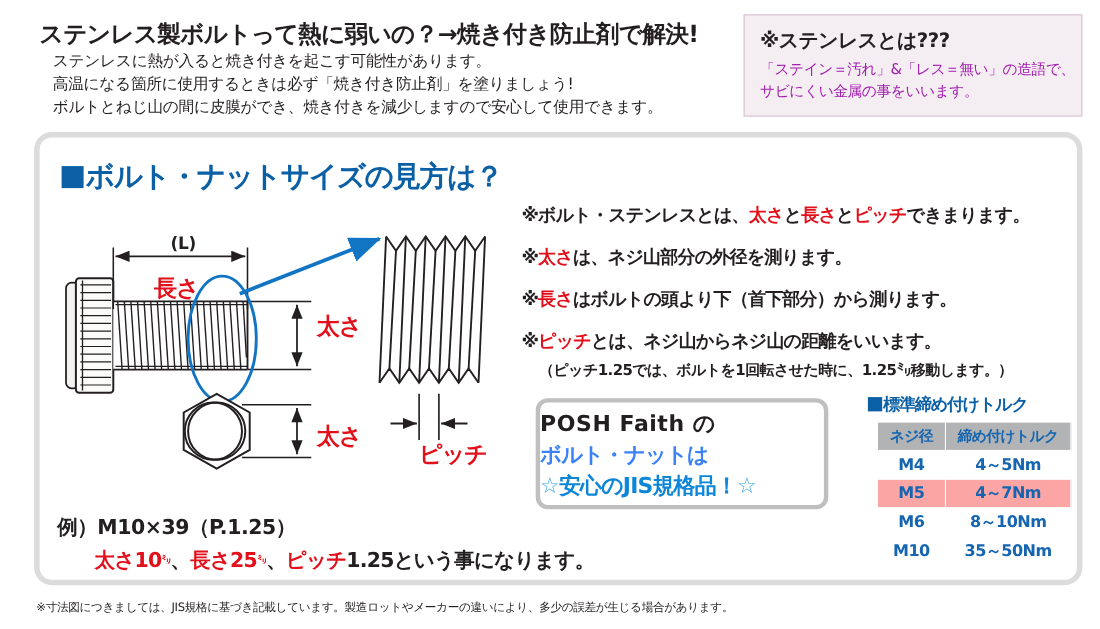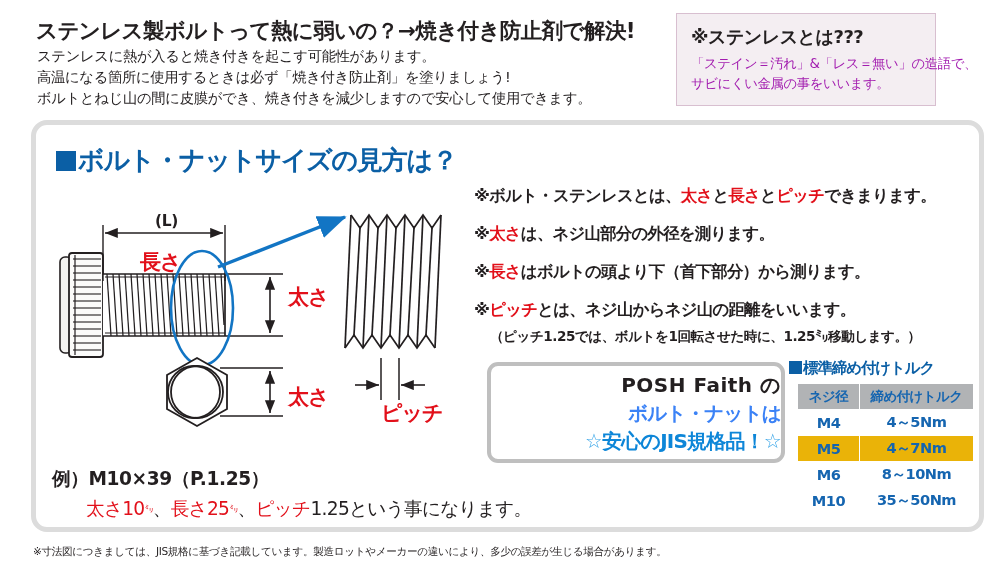--- a/index.html
+++ b/index.html
@@ -12,29 +12,29 @@
   }
   .abs{position:absolute;}
 
   
   #top-headline{
     left:36px;top:16px;width:620px;
     font-size:21.5px;font-weight:bold;color:#231f20;
     letter-spacing:-0.6px;white-space:nowrap;
   }
   #top-body{
-    left:37px;top:46px;width:640px;
+    left:48px;top:46px;width:640px;
     font-size:14.3px;color:#231f20;line-height:21px;
     letter-spacing:-0.3px;
   }
   #top-body div{white-space:nowrap;}
 
   
   #stainless-note{
-    left:676px;top:13px;width:260px;height:93px;
+    left:676px;top:13px;width:308px;height:93px;
     background:#f4eef2;border:1.5px solid #d8bfd0;
     box-sizing:border-box;
   }
   #stainless-note .nt{
     font-size:18px;font-weight:bold;color:#231f20;
     margin:11px 0 0 14px;letter-spacing:-0.5px;white-space:nowrap;
   }
   #stainless-note .nb{
     font-size:13.4px;color:#a21caf;line-height:19.5px;
     margin:5px 0 0 14px;letter-spacing:-0.4px;
@@ -68,23 +68,23 @@
     letter-spacing:-0.75px;white-space:nowrap;margin-bottom:16px;
   }
   .bline .hl{color:#e2101a;}
   .bsub{
     font-size:13.6px;font-weight:bold;color:#231f20;
     letter-spacing:-0.5px;white-space:nowrap;margin:-9px 0 0 16px;
   }
 
   
   #posh-box{
-    left:487px;top:362px;width:298px;height:101px;
+    left:487px;top:362px;width:266px;height:101px;
     border:4px solid #bfbfbf;border-radius:11px;background:#fff;
-    box-sizing:border-box;text-align:right;
+    box-sizing:border-box;text-align:left;
   }
   #posh-box .p1{
     font-size:20px;font-weight:bold;color:#231f20;
     margin-top:6px;letter-spacing:0.5px;white-space:nowrap;
   }
   #posh-box .p2{
     font-size:19.5px;font-weight:bold;color:#3b82f6;
     margin-top:1px;letter-spacing:-0.8px;white-space:nowrap;
   }
   #posh-box .p3{
@@ -110,33 +110,33 @@
     border-collapse:collapse;width:176px;margin-left:8px;
     table-layout:fixed;
   }
   table.torque th,table.torque td{
     color:#1565b0;font-weight:bold;text-align:center;
     border:1.5px solid #ffffff;padding:0;height:25px;
     letter-spacing:-0.5px;white-space:nowrap;
   }
   table.torque th{background:#b1b3b5;font-size:13.4px;}
   table.torque td{font-size:14.6px;}
-  table.torque tr.alt td{background:#eab308;}
+  table.torque tr.alt td{background:#fca5a5;}
   table.torque tr.plain td{background:#ffffff;}
   table.torque col.c1{width:62px;}
   table.torque col.c2{width:114px;}
 
   
   #example{left:52px;top:466px;}
   #example .e1{
     font-size:18.6px;font-weight:bold;color:#231f20;
     letter-spacing:-0.4px;white-space:nowrap;
   }
   #example .e2{
-    font-size:18.6px;font-weight:normal;color:#231f20;
+    font-size:18.6px;font-weight:bold;color:#231f20;
     letter-spacing:-0.7px;white-space:nowrap;margin:4px 0 0 34px;
   }
   #example .hl{color:#e2101a;}
   #example sup{font-size:9px;vertical-align:3px;}
 
   
   #footer-note{
     left:33px;top:545px;width:720px;
     font-size:10.6px;color:#231f20;letter-spacing:-0.35px;white-space:nowrap;
   }

